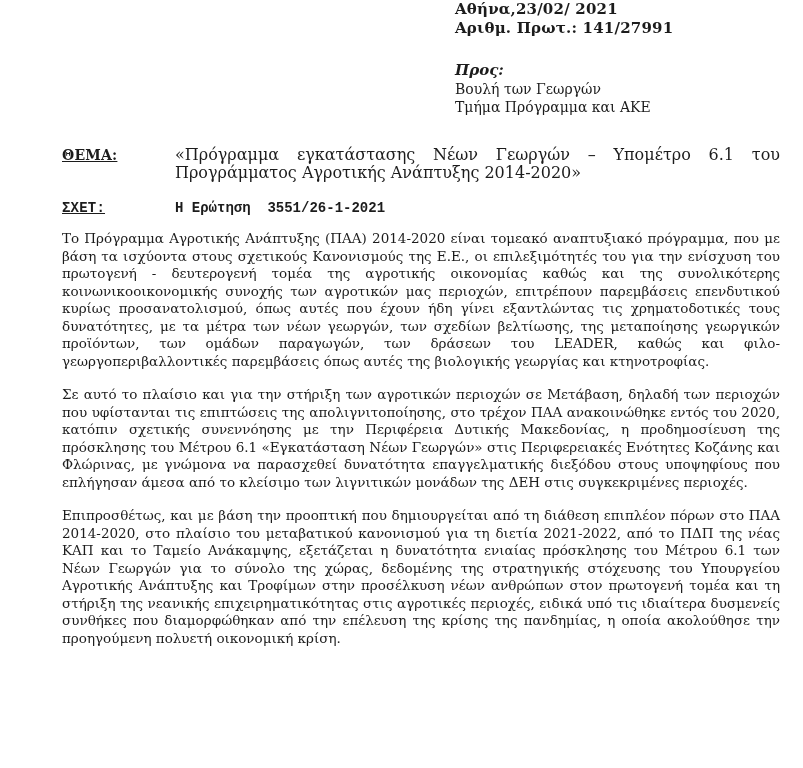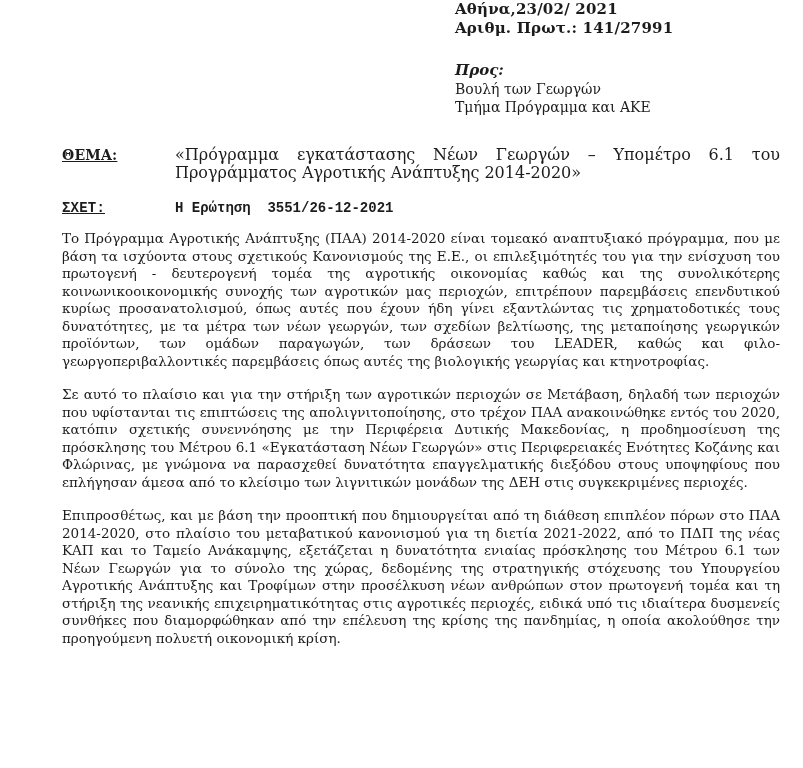--- a/index.html
+++ b/index.html
@@ -104,21 +104,21 @@
     <div>Τμήμα Πρόγραμμα και ΑΚΕ</div>
   </div>
 
   <div class="label-row subject-row">
     <span class="row-label">ΘΕΜΑ:</span>
     <span class="row-text">«Πρόγραμμα εγκατάστασης Νέων Γεωργών – Υπομέτρο 6.1 του Προγράμματος Αγροτικής Ανάπτυξης 2014-2020»</span>
   </div>
 
   <div class="label-row ref-row">
     <span class="row-label">ΣΧΕΤ:</span>
-    <span class="row-text bold">Η Ερώτηση  3551/26-12-2021</span>
+    <span class="row-text bold">Η Ερώτηση  3551/26-1-2021</span>
   </div>
 
 
   <p class="para">Το Πρόγραμμα Αγροτικής Ανάπτυξης (ΠΑΑ) 2014-2020 είναι τομεακό αναπτυξιακό πρόγραμμα, που με βάση τα ισχύοντα στους σχετικούς Κανονισμούς της Ε.Ε., οι επιλεξιμότητές του για την ενίσχυση του πρωτογενή - δευτερογενή τομέα της αγροτικής οικονομίας καθώς και της συνολικότερης κοινωνικοοικονομικής συνοχής των αγροτικών μας περιοχών, επιτρέπουν παρεμβάσεις επενδυτικού κυρίως προσανατολισμού, όπως αυτές που έχουν ήδη γίνει εξαντλώντας τις χρηματοδοτικές τους δυνατότητες, με τα μέτρα των νέων γεωργών, των σχεδίων βελτίωσης, της μεταποίησης γεωργικών προϊόντων, των ομάδων παραγωγών, των δράσεων του LEADER, καθώς και φιλο-γεωργοπεριβαλλοντικές παρεμβάσεις όπως αυτές της βιολογικής γεωργίας και κτηνοτροφίας.</p>
 
   <p class="para tight">Σε αυτό το πλαίσιο και για την στήριξη των αγροτικών περιοχών σε Μετάβαση, δηλαδή των περιοχών που υφίστανται τις επιπτώσεις της απολιγνιτοποίησης, στο τρέχον ΠΑΑ ανακοινώθηκε εντός του 2020, κατόπιν σχετικής συνεννόησης με την Περιφέρεια Δυτικής Μακεδονίας, η προδημοσίευση της πρόσκλησης του Μέτρου 6.1 «Εγκατάσταση Νέων Γεωργών» στις Περιφερειακές Ενότητες Κοζάνης και Φλώρινας, με γνώμονα να παρασχεθεί δυνατότητα επαγγελματικής διεξόδου στους υποψηφίους που επλήγησαν άμεσα από το κλείσιμο των λιγνιτικών μονάδων της ΔΕΗ στις συγκεκριμένες περιοχές.</p>
 
   <p class="para tight">Επιπροσθέτως, και με βάση την προοπτική που δημιουργείται από τη διάθεση επιπλέον πόρων στο ΠΑΑ 2014-2020, στο πλαίσιο του μεταβατικού κανονισμού για τη διετία 2021-2022, από το ΠΔΠ της νέας ΚΑΠ και το Ταμείο Ανάκαμψης, εξετάζεται η δυνατότητα ενιαίας πρόσκλησης του Μέτρου 6.1 των Νέων Γεωργών για το σύνολο της χώρας, δεδομένης της στρατηγικής στόχευσης του Υπουργείου Αγροτικής Ανάπτυξης και Τροφίμων στην προσέλκυση νέων ανθρώπων στον πρωτογενή τομέα και τη στήριξη της νεανικής επιχειρηματικότητας στις αγροτικές περιοχές, ειδικά υπό τις ιδιαίτερα δυσμενείς συνθήκες που διαμορφώθηκαν από την επέλευση της κρίσης της πανδημίας, η οποία ακολούθησε την προηγούμενη πολυετή οικονομική κρίση.</p>
 
 

